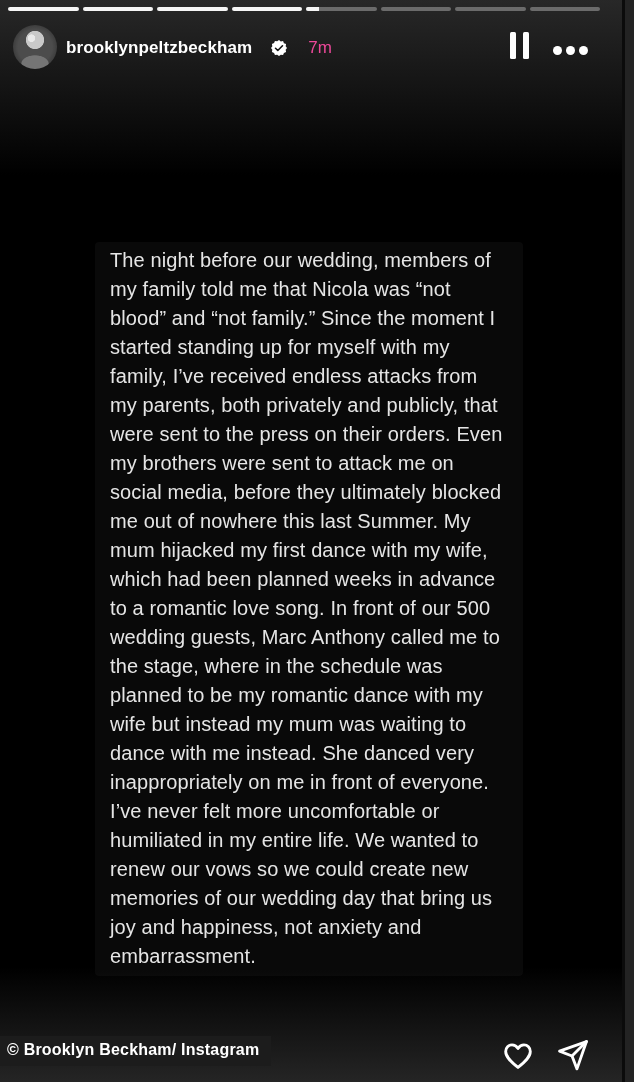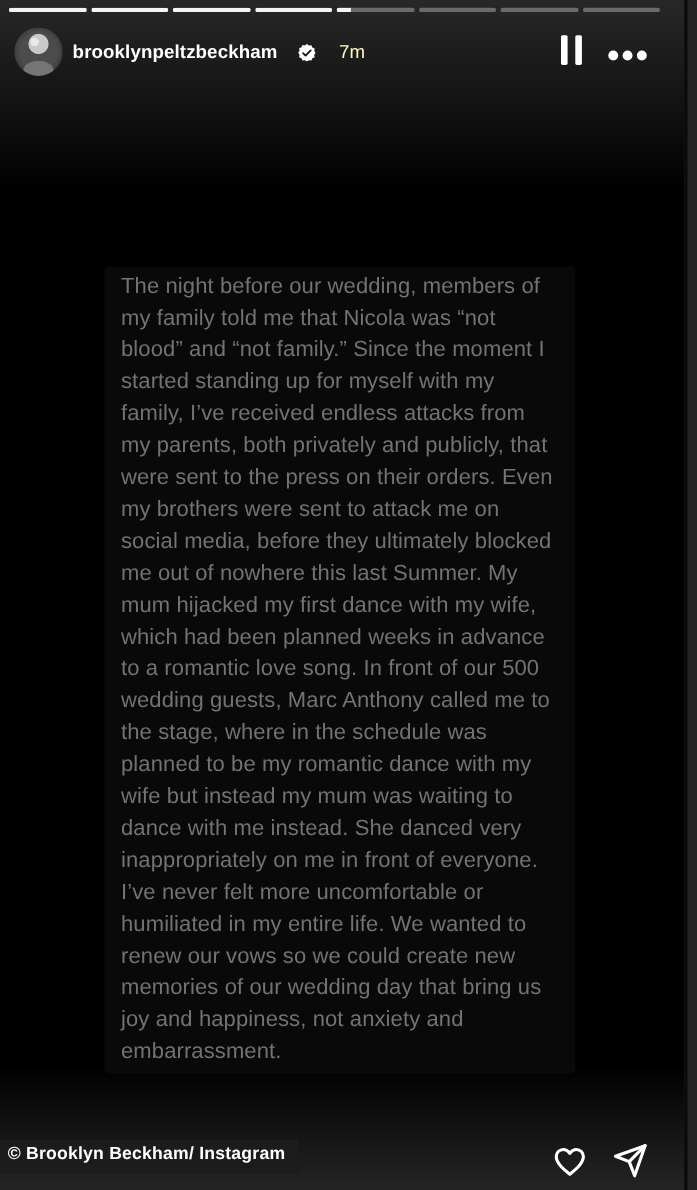--- a/index.html
+++ b/index.html
@@ -55,37 +55,37 @@
       radial-gradient(circle at 50% 34%, #c9c9c9 0 24%, rgba(0,0,0,0) 26%),
       radial-gradient(ellipse 62% 38% at 50% 88%, #757575 0 48%, rgba(0,0,0,0) 52%),
       radial-gradient(circle at 50% 50%, #4c4c4c 0 55%, #222 100%);
   }
   .user-row {
     position: absolute; left: 66px; top: 38px;
     display: flex; align-items: center; gap: 19px;
   }
   .username { color: #ffffff; font-size: 17px; font-weight: bold; letter-spacing: 0.1px; }
   .verified-badge { width: 16px; height: 16px; display: inline-block; }
-  .timestamp { color: #fef9c3; font-size: 17px; margin-left: 2px; }
+  .timestamp { color: #ec4899; font-size: 17px; margin-left: 2px; }
 
   .controls { position: absolute; right: 46px; top: 32px; display: flex; align-items: center; gap: 24px; }
   .pause-btn { display: flex; gap: 7px; align-items: center; cursor: pointer; }
   .pause-btn .bar { width: 6px; height: 27px; background: #fff; border-radius: 1.5px; }
   .more-btn { display: flex; gap: 4px; align-items: center; cursor: pointer; padding-top: 9px; }
   .more-btn .dot { width: 9px; height: 9px; border-radius: 50%; background: #fff; }
 
   
   .text-backdrop {
     position: absolute; left: 95px; top: 242px; width: 428px; height: 734px;
     background: rgba(255,255,255,0.035);
     border-radius: 4px;
   }
   .story-text {
     position: absolute; left: 110px; top: 246px; width: 412px;
-    color: #737373; font-size: 20px; line-height: 29px;
+    color: #e5e5e5; font-size: 20px; line-height: 29px;
     white-space: pre-line; letter-spacing: 0.1px;
   }
 
   
   .actions { position: absolute; right: 44px; bottom: 10px; display: flex; gap: 21px; align-items: center; }
   .action-icon { width: 34px; height: 34px; cursor: pointer; }
 
   
   .credit-bar {
     position: absolute; left: 0; bottom: 16px;

